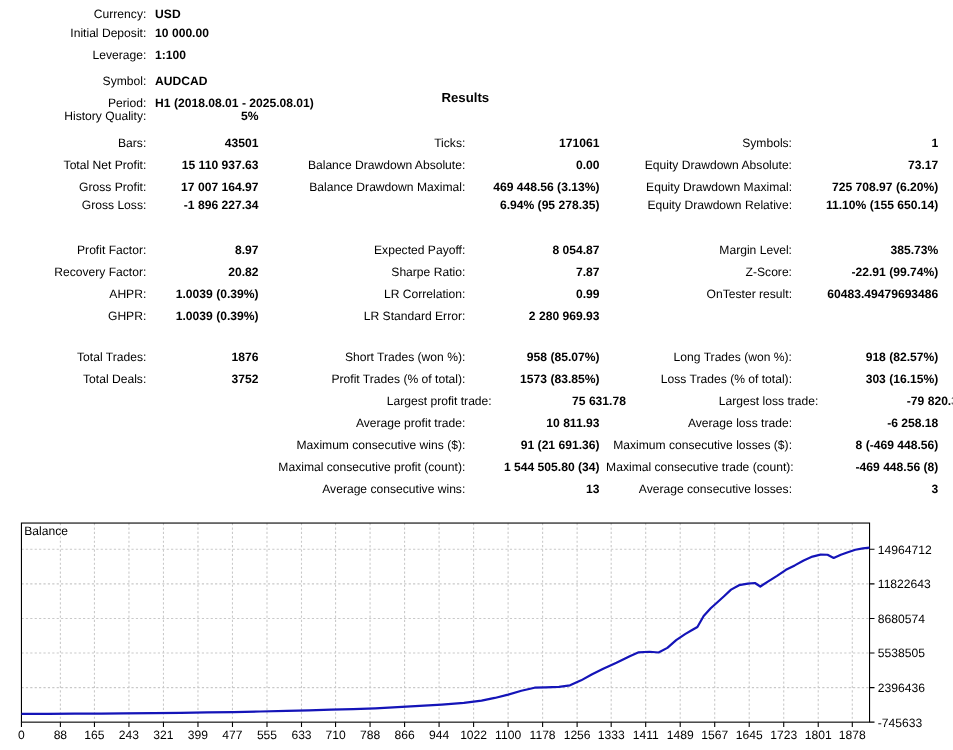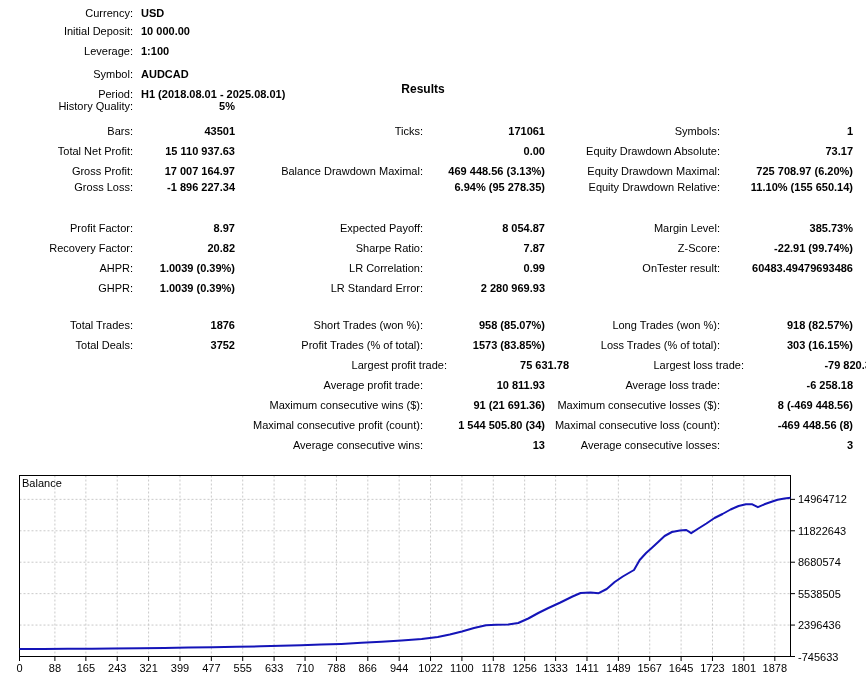--- a/index.html
+++ b/index.html
@@ -61,20 +61,21 @@
       <span class="sc sc0">Bars:</span>
       <span class="sc sc1">43501</span>
       <span class="sc sc2">Ticks:</span>
       <span class="sc sc3">171061</span>
       <span class="sc sc4">Symbols:</span>
       <span class="sc sc5">1</span>
     </div>
     <div class="stat-row" style="top: 144px;">
       <span class="sc sc0">Total Net Profit:</span>
       <span class="sc sc1">15 110 937.63</span>
+      <span class="sc sc2">Balance Drawdown Absolute:</span>
       <span class="sc sc3">0.00</span>
       <span class="sc sc4">Equity Drawdown Absolute:</span>
       <span class="sc sc5">73.17</span>
     </div>
     <div class="stat-row" style="top: 164px;">
       <span class="sc sc0">Gross Profit:</span>
       <span class="sc sc1">17 007 164.97</span>
       <span class="sc sc2">Balance Drawdown Maximal:</span>
       <span class="sc sc3">469 448.56 (3.13%)</span>
       <span class="sc sc4">Equity Drawdown Maximal:</span>
@@ -157,21 +158,21 @@
       <span class="sc sc2">Maximum consecutive wins ($):</span>
       <span class="sc sc3">91 (21 691.36)</span>
       <span class="sc sc4">Maximum consecutive losses ($):</span>
       <span class="sc sc5">8 (-469 448.56)</span>
     </div>
     <div class="stat-row" style="top: 418px;">
       <span class="sc sc0"></span>
       <span class="sc sc1"></span>
       <span class="sc sc2">Maximal consecutive profit (count):</span>
       <span class="sc sc3">1 544 505.80 (34)</span>
-      <span class="sc sc4">Maximal consecutive loss (count):</span>
+      <span class="sc sc4">Maximal consecutive trade (count):</span>
       <span class="sc sc5">-469 448.56 (8)</span>
     </div>
     <div class="stat-row" style="top: 438px;">
       <span class="sc sc0"></span>
       <span class="sc sc1"></span>
       <span class="sc sc2">Average consecutive wins:</span>
       <span class="sc sc3">13</span>
       <span class="sc sc4">Average consecutive losses:</span>
       <span class="sc sc5">3</span>
     </div>

